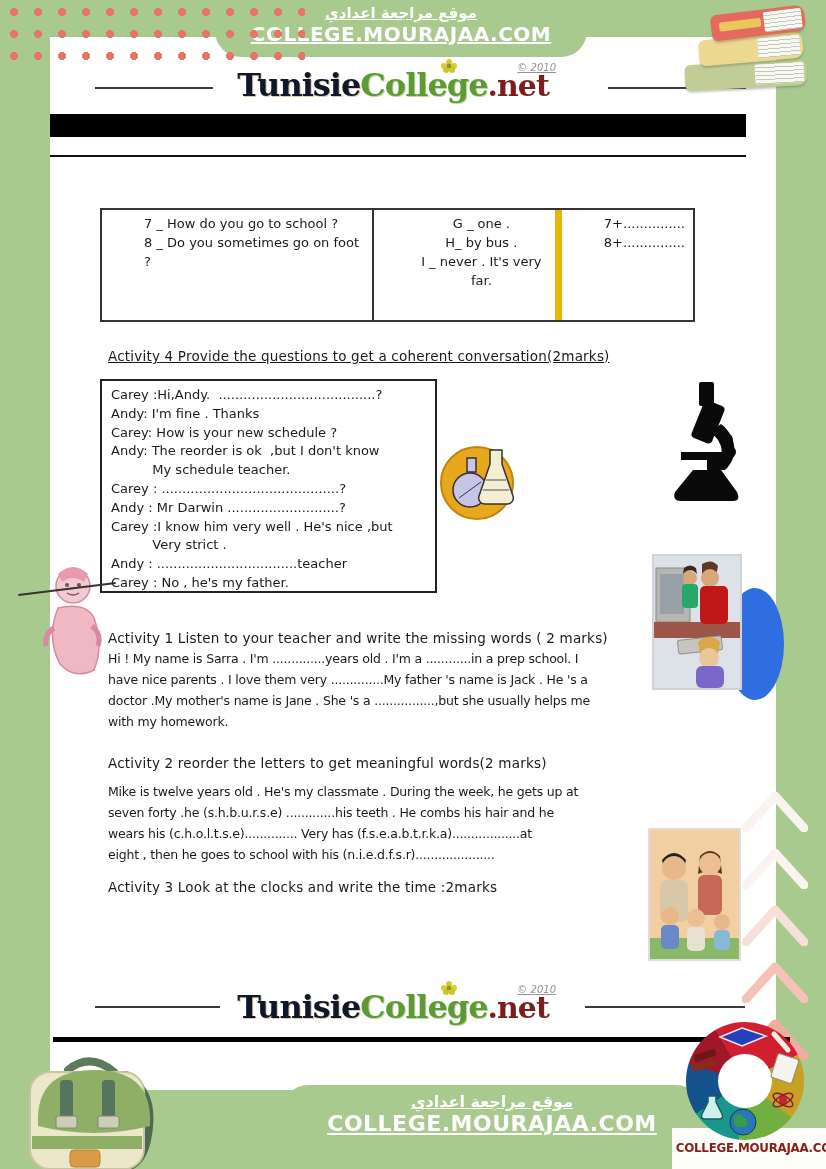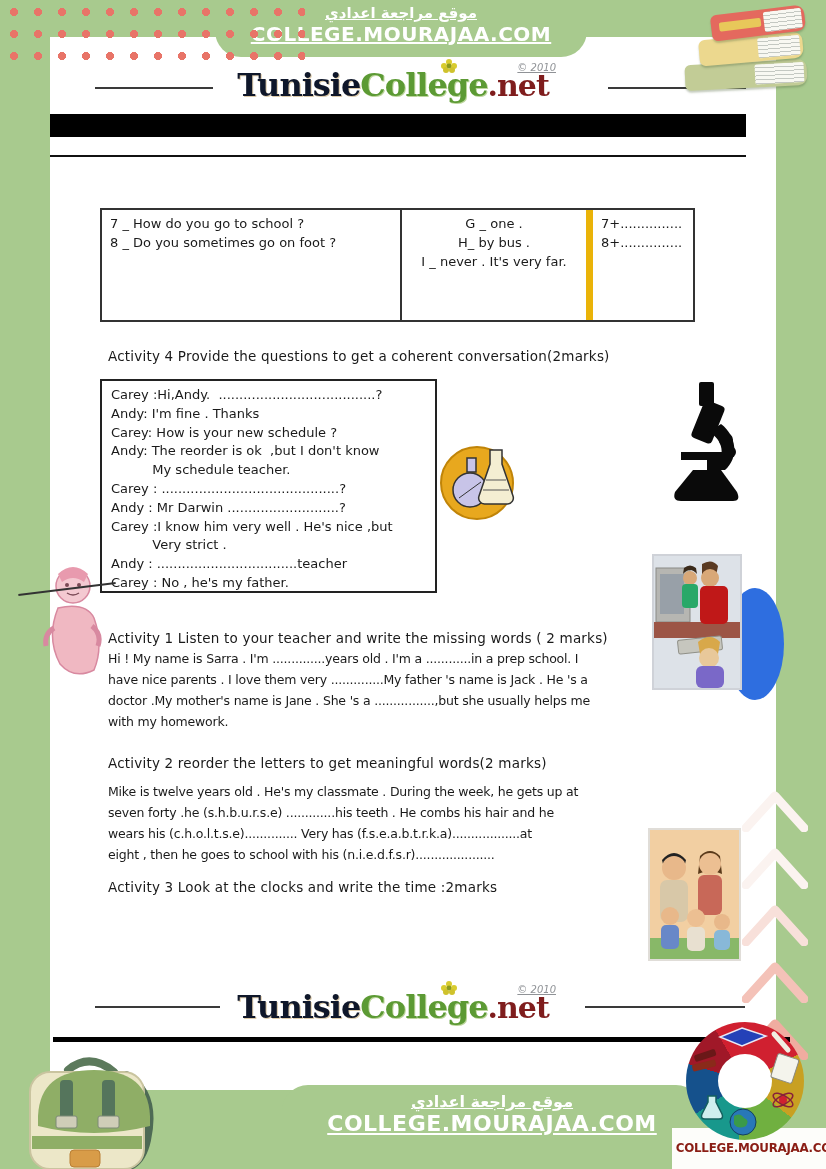--- a/index.html
+++ b/index.html
@@ -53,21 +53,21 @@
   .logo-bottom{left:228px;top:988px;}
 
   .rule{height:2px;background:#3a3a3a;z-index:2;}
   .blackbar{left:50px;top:114px;width:696px;height:23px;background:#000;z-index:2;}
   .hr-top{left:50px;top:155px;width:696px;height:2px;background:#111;z-index:2;}
   .hr-bottom{left:53px;top:1037px;width:737px;height:5px;background:#000;z-index:2;}
 
   
   .qtable{left:100px;top:208px;width:591px;height:110px;border:2px solid #333;background:#fff;
     display:flex;font-size:13px;line-height:19px;z-index:3;}
-  .qt-c{padding:4px 8px;white-space:normal;}
+  .qt-c{padding:4px 8px;white-space:normal;margin-left:34px;}
   .qt-c1{width:282px;border-right:2px solid #333;}
   .qt-c2{width:168px;border-right:7px solid #eab308;text-align:center;}
   .qt-c3{flex:1;}
 
   .act-title{left:108px;font-size:13.5px;letter-spacing:.2px;z-index:3;white-space:nowrap;}
 
   .convo{left:100px;top:379px;width:337px;height:214px;border:2px solid #222;background:#fff;
     padding:5px 0 0 9px;font-size:13px;line-height:18.8px;z-index:3;box-sizing:border-box;}
   .convo div{white-space:pre;}
 
@@ -152,21 +152,21 @@
     <div>G _ one .</div>
     <div>H_ by bus .</div>
     <div>I _ never . It's very far.</div>
   </div>
   <div class="qt-c qt-c3">
     <div>7+...............</div>
     <div>8+...............</div>
   </div>
 </div>
 
-<div class="abs act-title" style="top:348px;">Activity 4 Provide the questions to get a coherent conversation(2marks)</div>
+<div class="abs act-title" style="top:348px;text-decoration:underline;">Activity 4 Provide the questions to get a coherent conversation(2marks)</div>
 <div class="abs convo">
   <div>Carey :Hi,Andy.  ......................................?</div>
   <div>Andy: I'm fine . Thanks</div>
   <div>Carey: How is your new schedule ?</div>
   <div>Andy: The reorder is ok  ,but I don't know</div>
   <div>          My schedule teacher.</div>
   <div>Carey : ...........................................?</div>
   <div>Andy : Mr Darwin ...........................?</div>
   <div>Carey :I know him very well . He's nice ,but</div>
   <div>          Very strict .</div>

